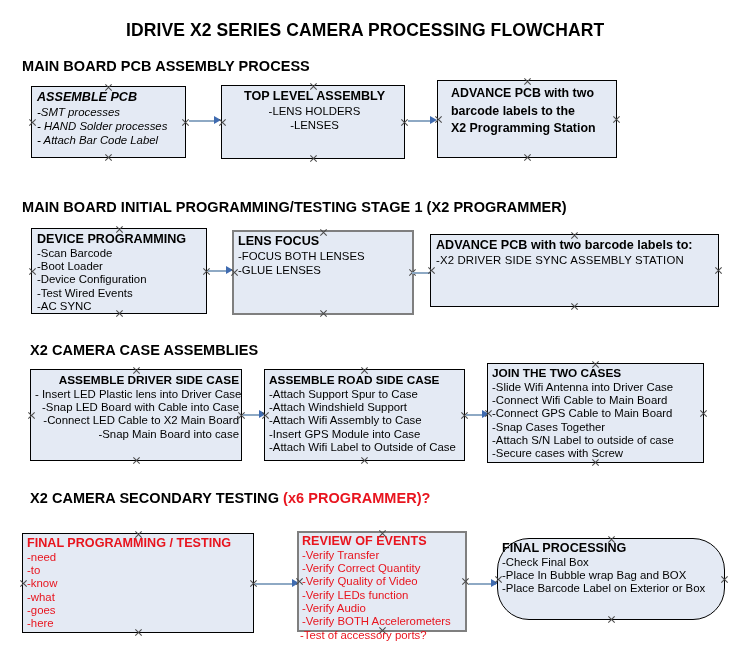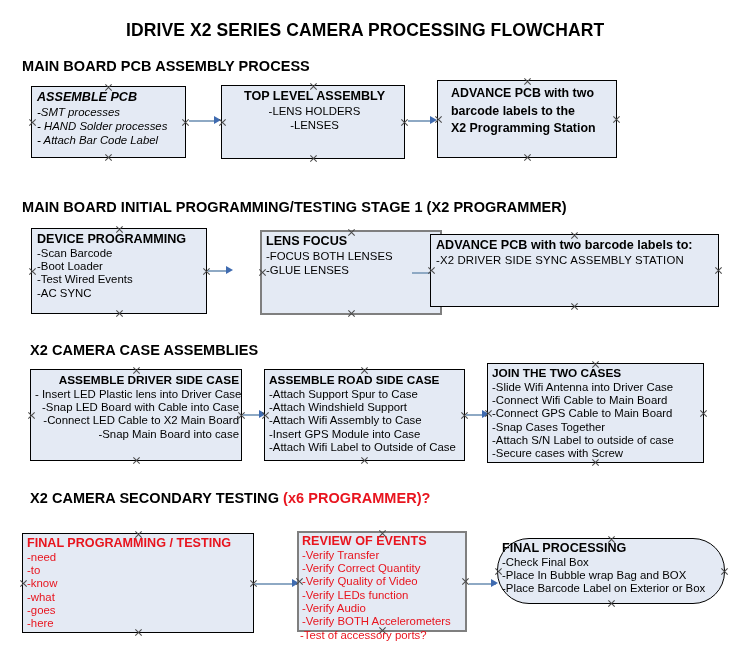--- a/index.html
+++ b/index.html
@@ -192,33 +192,34 @@
 
   <div class="abs section-title" style="left:22px; top:199px;">
     <span>MAIN BOARD INITIAL PROGRAMMING/TESTING STAGE 1 (X2 PROGRAMMER)</span>
   </div>
 
   <div class="box thin" style="left:31px; top:228px; width:176px; height:86px;">
     <div class="box-inner">
       <div class="box-title">DEVICE PROGRAMMING</div>
       <div class="box-line tight">-Scan Barcode</div>
       <div class="box-line tight">-Boot Loader</div>
+      <div class="box-line tight">-Device Configuration</div>
       <div class="box-line tight">-Test Wired Events</div>
       <div class="box-line tight">-AC SYNC</div>
     </div>
     <span class="handle" style="left:50%; top:0;"></span>
     <span class="handle" style="left:50%; top:100%"></span>
     <span class="handle" style="left:0;    top:50%"></span>
     <span class="handle" style="left:100%; top:50%"></span>
   </div>
 
   <div class="arrow-line" style="left:208px; top:270px; width:21px;"></div>
   <div class="arrow-head" style="left:226px; top:266px;"></div>
 
-  <div class="box thick" style="left:232px; top:230px; width:182px; height:85px;margin-left:28px;">
+  <div class="box thick" style="left:232px; top:230px; width:182px; height:85px;">
     <div class="box-inner" style="left:4px; top:2px;">
       <div class="box-title">LENS FOCUS</div>
       <div class="box-line">-FOCUS BOTH LENSES</div>
       <div class="box-line">-GLUE LENSES</div>
     </div>
     <span class="handle" style="left:50%; top:0;"></span>
     <span class="handle" style="left:50%; top:100%"></span>
     <span class="handle" style="left:0;    top:50%"></span>
     <span class="handle" style="left:100%; top:50%"></span>
   </div>
@@ -329,21 +330,21 @@
     <span class="handle" style="left:50%; top:100%"></span>
     <span class="handle" style="left:0;    top:50%"></span>
     <span class="handle" style="left:100%; top:50%"></span>
   </div>
 
   <div class="overflow-line" style="left:300px; top:628px;text-align:right;">-Test of accessory ports?</div>
 
   <div class="arrow-line" style="left:469px; top:583px; width:27px;"></div>
   <div class="arrow-head" style="left:491px; top:579px;"></div>
 
-  <div class="box thin" style="left:497px; top:538px; width:228px; height:66px;border-radius:32px;">
+  <div class="box thin" style="left:497px; top:538px; width:228px; height:82px;border-radius:32px;">
     <div class="box-inner" style="left:4px; top:2px;">
       <div class="box-title">FINAL PROCESSING</div>
       <div class="box-line tight"> -Check Final Box</div>
       <div class="box-line tight">-Place In Bubble wrap Bag and BOX</div>
       <div class="box-line tight">-Place Barcode Label on Exterior or Box</div>
     </div>
     <span class="handle" style="left:50%; top:0;"></span>
     <span class="handle" style="left:50%; top:100%"></span>
     <span class="handle" style="left:0;    top:50%"></span>
     <span class="handle" style="left:100%; top:50%"></span>

